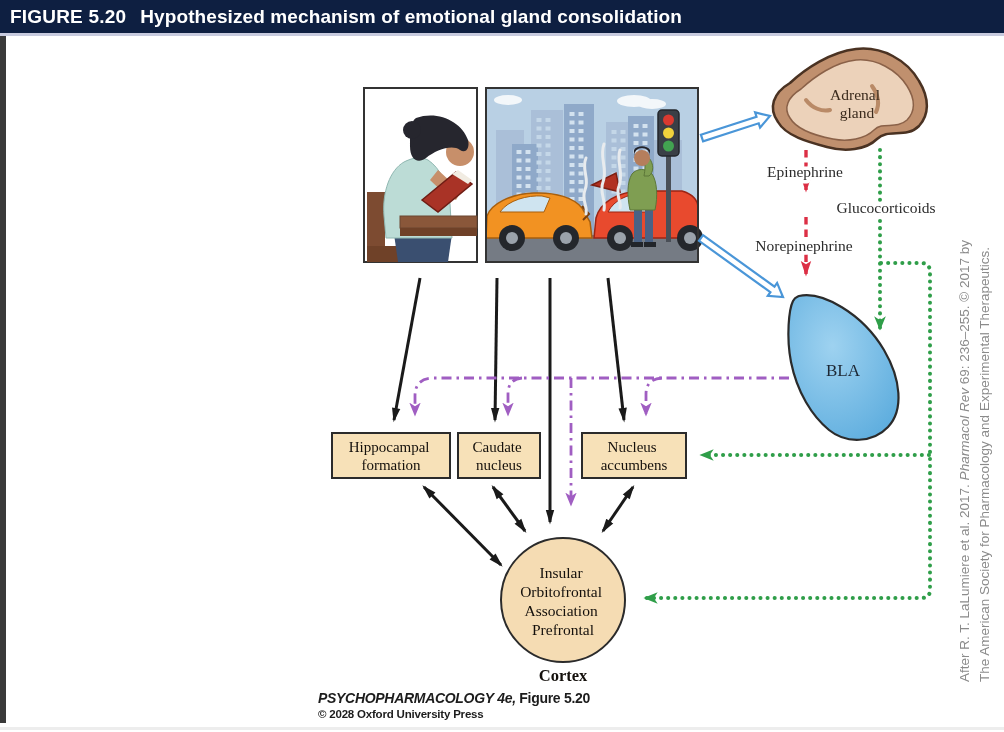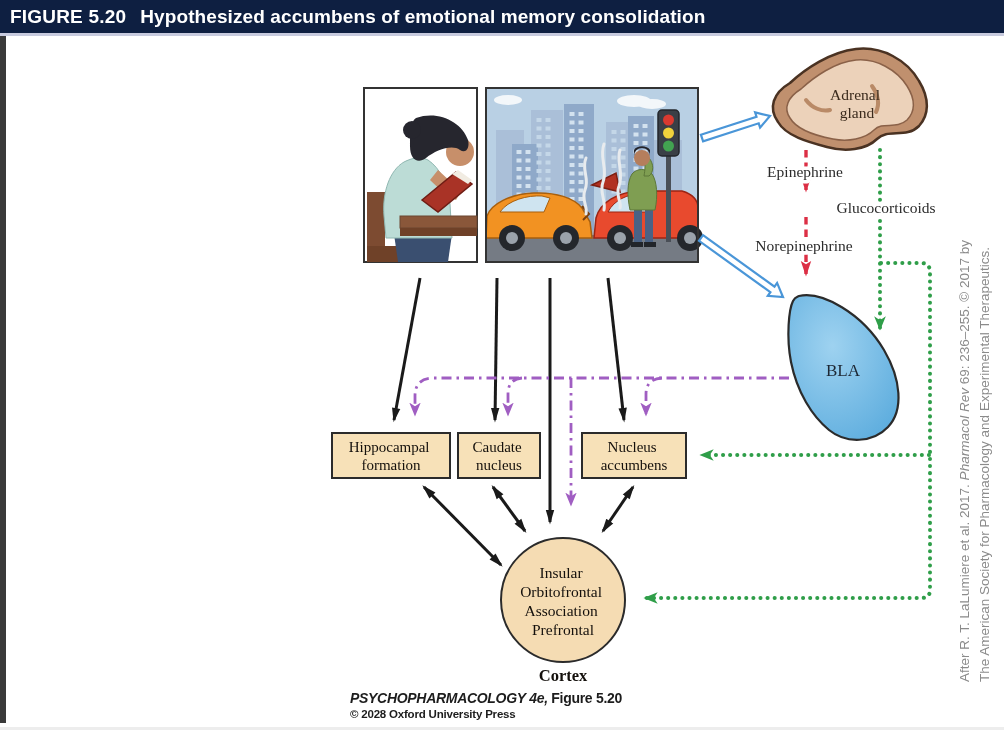--- a/index.html
+++ b/index.html
@@ -13,21 +13,21 @@
   .left-strip{position:absolute;top:36px;left:0;width:6px;height:687px;background:#3a3a3a;}
   .bottom-line{position:absolute;top:727px;left:0;width:1004px;height:3px;background:#ededed;}
   .fig-svg{position:absolute;top:0;left:0;}
   .lbl{font-family:"Liberation Serif",serif;font-size:15.5px;fill:#2b2b2b;
        paint-order:stroke;stroke:#ffffff;stroke-width:7px;stroke-linejoin:round;}
   .gland-lbl{font-family:"Liberation Serif",serif;font-size:15.5px;fill:#3a2a1c;}
   .bla-lbl{font-family:"Liberation Serif",serif;font-size:17px;fill:#1d2733;}
   .box-lbl{font-family:"Liberation Serif",serif;font-size:15px;fill:#14100c;}
   .circle-lbl{font-family:"Liberation Serif",serif;font-size:15.5px;fill:#14100c;}
   .cortex-lbl{font-family:"Liberation Serif",serif;font-size:16.5px;font-weight:bold;fill:#14100c;}
-  .footer{position:absolute;left:350px;top:690px;color:#1c1c1c;line-height:1.15;}
+  .footer{position:absolute;left:318px;top:690px;color:#1c1c1c;line-height:1.15;}
   .footer .l1{font-size:14px;font-weight:bold;letter-spacing:-0.3px;}
   .footer .l1 .ital{font-style:italic;}
   .footer .l2{font-size:11.5px;font-weight:bold;letter-spacing:-0.2px;margin-top:2px;}
   .side-credit{position:absolute;left:715px;top:402px;width:520px;height:40px;
                transform:rotate(-90deg);color:#8b8b8b;font-size:13.5px;line-height:20px;
                white-space:nowrap;}
   .side-credit .ital{font-style:italic;}
 </style>
 </head>
 <body>
@@ -231,21 +231,21 @@
       <tspan x="563" y="578">Insular</tspan>
       <tspan x="563" y="597">Orbitofrontal</tspan>
       <tspan x="563" y="616">Association</tspan>
       <tspan x="563" y="635">Prefrontal</tspan>
     </text>
     <text class="cortex-lbl" x="563" y="681" text-anchor="middle">Cortex</text>
   </svg>
 
   <div class="header">
     <span class="fig-label">FIGURE 5.20</span>
-    <span class="fig-title">Hypothesized accumbens of emotional memory consolidation</span>
+    <span class="fig-title">Hypothesized mechanism of emotional gland consolidation</span>
   </div>
   <div class="accent-line"></div>
   <div class="left-strip"></div>
   <div class="bottom-line"></div>
 
   <div class="footer">
     <div class="l1">
       <span class="ital">PSYCHOPHARMACOLOGY 4e,</span><span> Figure 5.20</span>
     </div>
     <div class="l2">© 2028 Oxford University Press</div>

